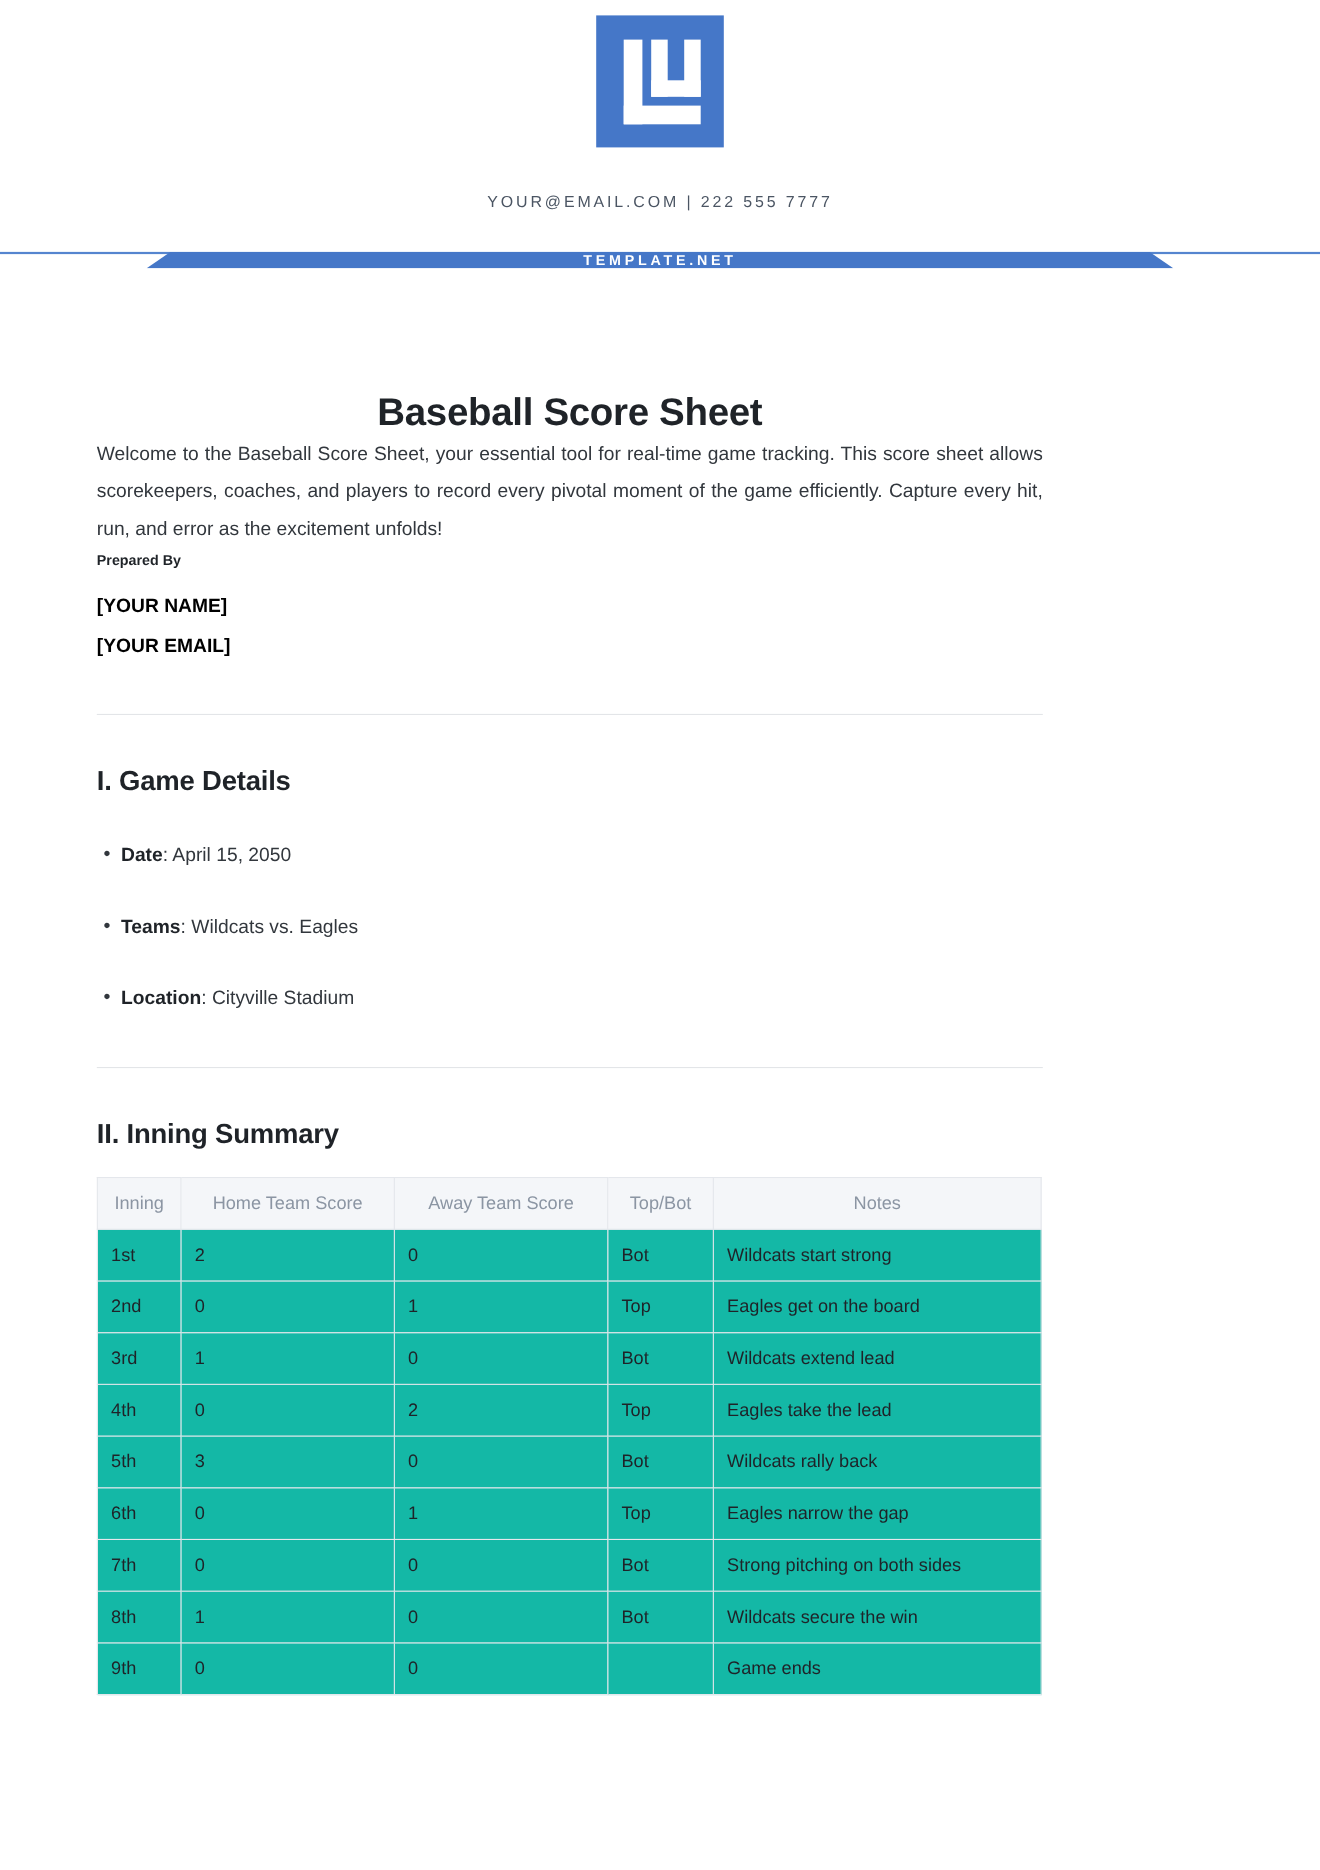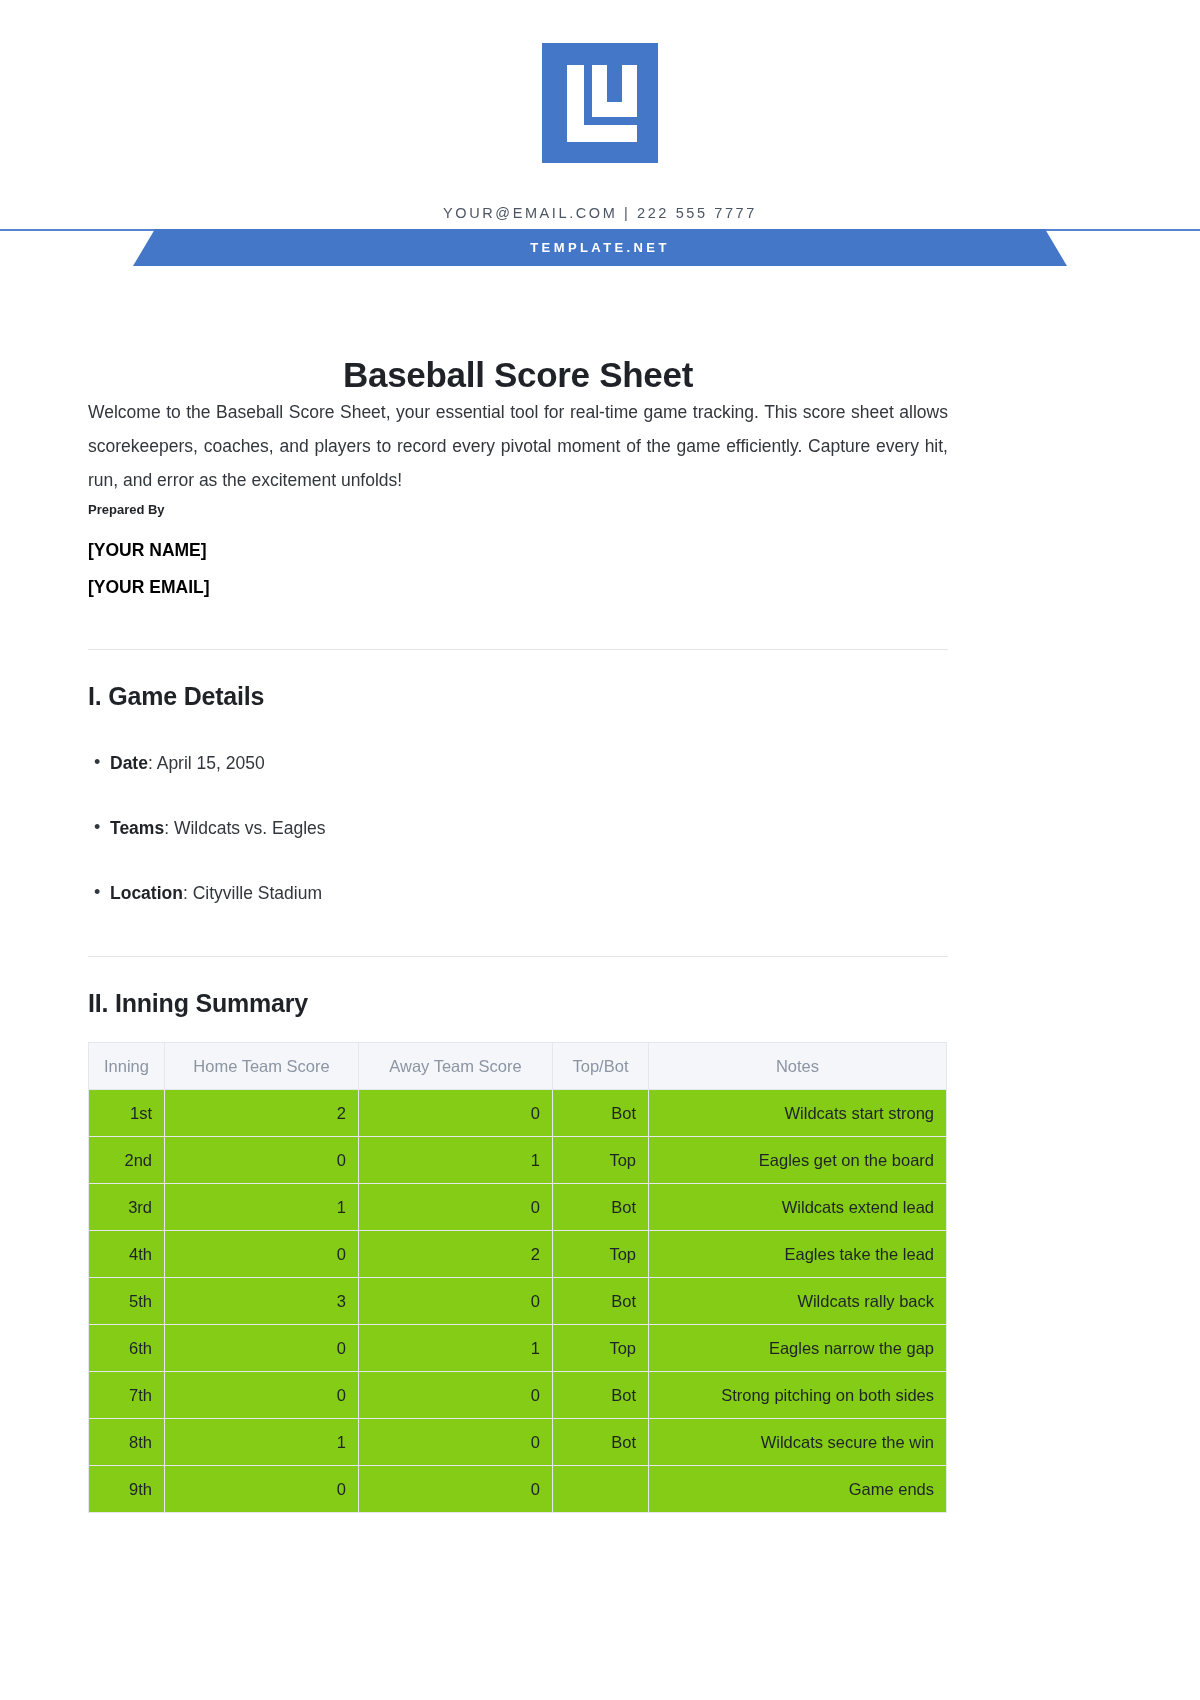--- a/index.html
+++ b/index.html
@@ -17,21 +17,21 @@
     width: 1200px;
     height: 1700px;
     background: #ffffff;
     overflow: hidden;
   }
 
   
   .letterhead {
     position: relative;
     width: 1200px;
-    padding-top: 43px;
+    padding-top: 14px;
   }
 
   .logo-wrap {
     display: flex;
     justify-content: center;
   }
 
   .logo-mark {
     position: relative;
     width: 116px;
@@ -97,21 +97,21 @@
     width: 1200px;
     height: 2px;
     background: #5585cf;
   }
 
   .banner {
     position: absolute;
     left: 133px;
     top: 229px;
     width: 934px;
-    height: 37px;
+    height: 15px;
     background: #4577c8;
     clip-path: polygon(22px 0, calc(100% - 22px) 0, 100% 100%, 0 100%);
     display: flex;
     align-items: center;
     justify-content: center;
   }
   .banner-text {
     color: #ffffff;
     font-size: 13px;
     font-weight: 700;
@@ -162,21 +162,21 @@
   .prepared-email { margin-top: 14px; }
 
   .divider {
     margin-top: 50px;
     height: 1px;
     background: #e3e5e8;
     width: 100%;
   }
 
   .section-heading {
-    margin-top: 32px;
+    margin-top: 46px;
     font-size: 25px;
     font-weight: 700;
     color: #1f2328;
     letter-spacing: -0.2px;
   }
 
   .bullet-list {
     margin-top: 20px;
     list-style: none;
   }
@@ -222,22 +222,22 @@
   }
   table.inning thead th {
     background: #f4f6f9;
     color: #8b95a3;
     font-weight: 400;
     text-align: center;
     margin-left: 31px;
   }
   table.inning tbody td {
     color: #1f2328;
-    text-align: right;
-    background: #84cc16;
+    text-align: left;
+    background: #14b8a6;
   }
   col.c-inning  { width: 76px; }
   col.c-home    { width: 194px; }
   col.c-away    { width: 194px; }
   col.c-topbot  { width: 96px; }
   col.c-notes   { width: 298px; }
 </style>
 </head>
 <body>
 

